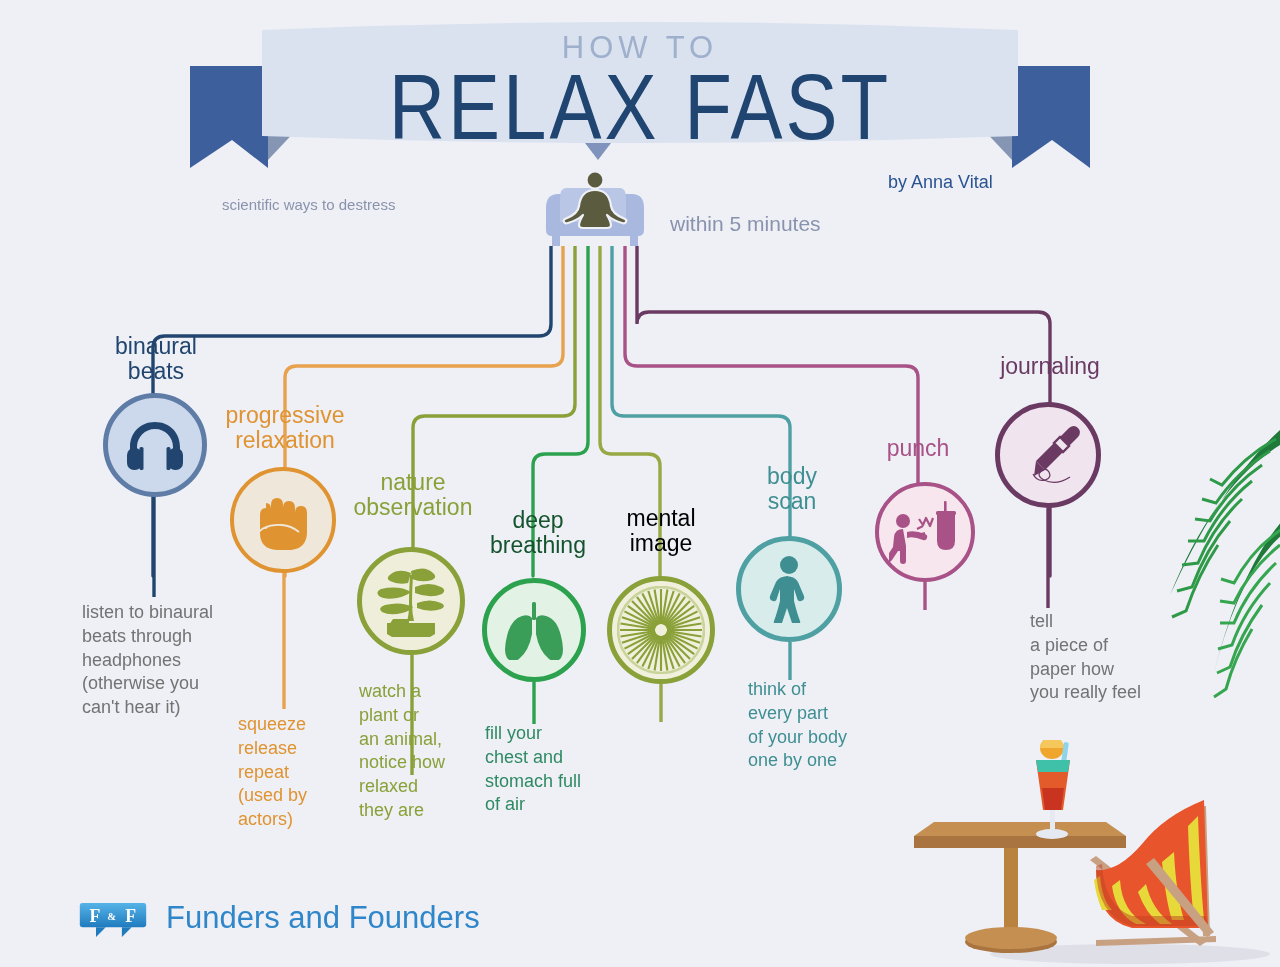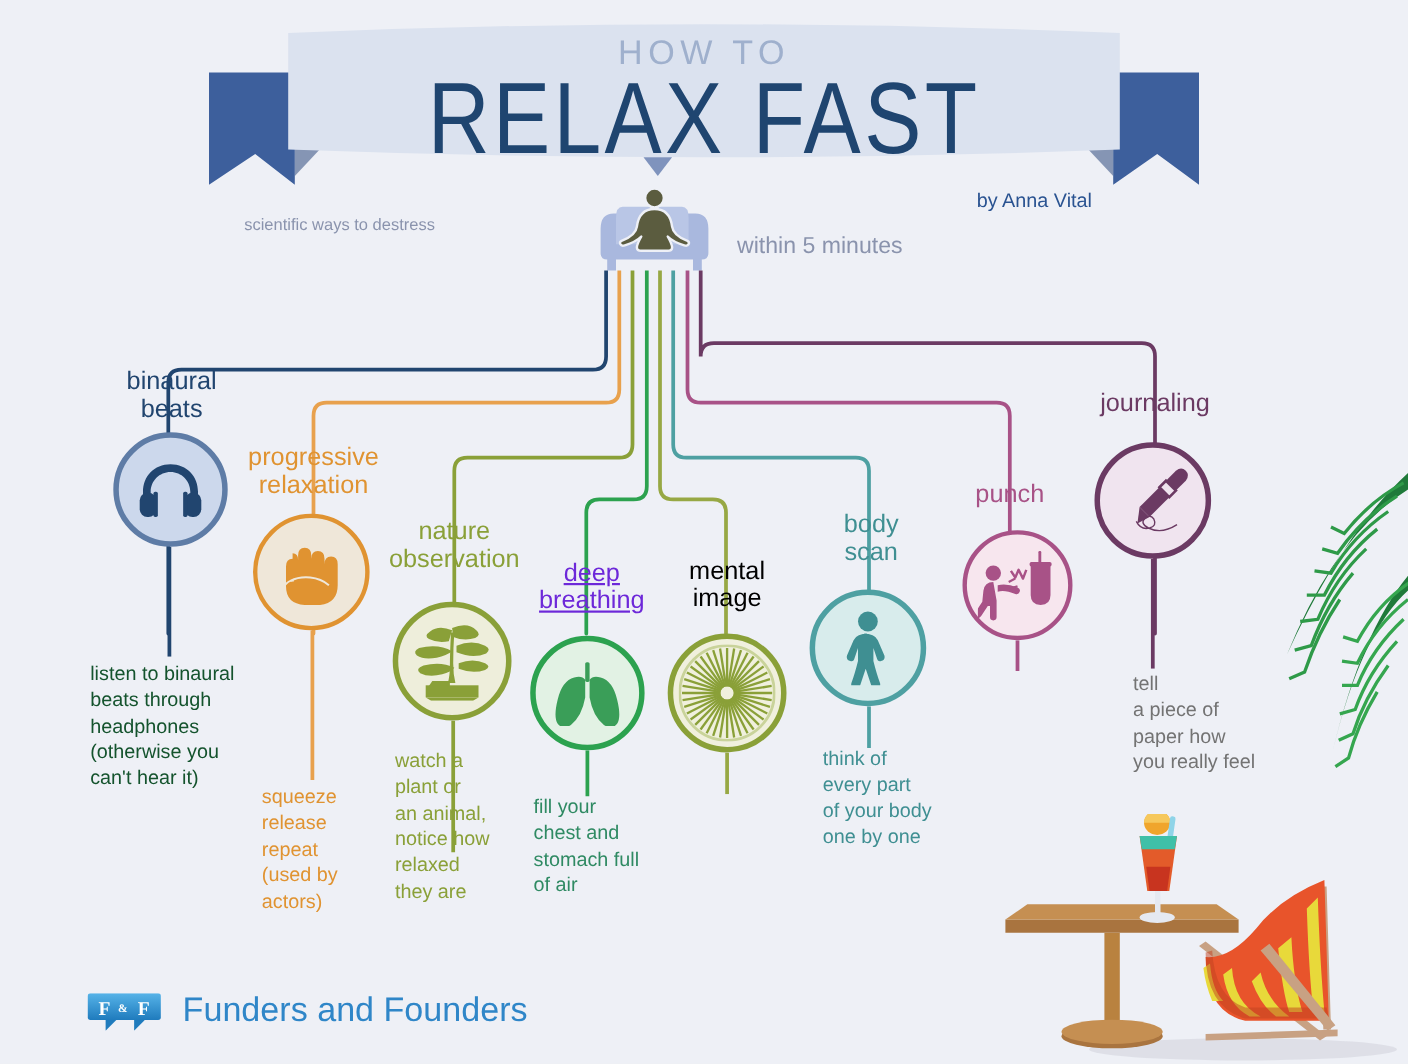--- a/index.html
+++ b/index.html
@@ -112,21 +112,21 @@
       <path d="M31,4 C16,4 6,15 6,29 L6,38 L13,38 L13,29 C13,19 21,11 31,11 C41,11 49,19 49,29 L49,38 L56,38 L56,29 C56,15 46,4 31,4 Z" fill="#21456f"></path>
       <rect x="3" y="30" width="15" height="22" rx="7" fill="#21456f"></rect>
       <rect x="44" y="30" width="15" height="22" rx="7" fill="#21456f"></rect>
       <rect x="15.5" y="29" width="4" height="23" rx="1.6" fill="#21456f"></rect>
       <rect x="42.5" y="29" width="4" height="23" rx="1.6" fill="#21456f"></rect>
     </svg>
   </div>
   <svg class="abs" style="left:151px;top:497px;" width="6" height="100">
     <line x1="3" y1="0" x2="3" y2="100" stroke="#21456f" stroke-width="3.4"></line>
   </svg>
-  <div class="node-desc" style="left:82px;top:601px;width:205px;color:#14532d;">listen to binaural
+  <div class="node-desc" style="left:82px;top:601px;width:205px;color:#737373;">listen to binaural
 beats through
 headphones
 (otherwise you
 can't hear it)</div>
 
   <div class="node-title" style="left:200px;top:403px;width:170px;color:#e09331;">progressive
 relaxation</div>
   <div class="circle" style="left:230px;top:467px;width:106px;height:106px;border:4px solid #e09331;background:#efe7d9;">
     <svg width="60" height="64" viewBox="0 0 60 64">
       <path d="M13,20 q-6,0 -6,7 l0,18 q0,16 17,17 l14,0 q16,-2 16,-18 l0,-19 q0,-7 -6,-7 q-6,0 -6,7 l0,-5 q0,-7 -6,-7 q-6,0 -6,7 l0,-3 q0,-7 -6,-7 q-6,0 -6,7 l0,4 q0,-6 -5,-6 z" fill="#e09331"></path>
@@ -164,21 +164,21 @@
   <svg class="abs" style="left:409px;top:655px;" width="6" height="120">
     <line x1="3" y1="0" x2="3" y2="120" stroke="#8aa038" stroke-width="3.4"></line>
   </svg>
   <div class="node-desc" style="left:359px;top:680px;width:130px;color:#8aa038;">watch a
 plant or
 an animal,
 notice how
 relaxed
 they are</div>
 
-  <div class="node-title" style="left:468px;top:508px;width:140px;color:#6d28d9;text-decoration:underline;">deep
+  <div class="node-title" style="left:468px;top:508px;width:140px;color:#14532d;">deep
 breathing</div>
   <div class="circle" style="left:482px;top:578px;width:104px;height:104px;border:5px solid #2ca24f;background:#e2f2e4;">
     <svg width="66" height="60" viewBox="0 0 66 60">
       <g fill="#3a9e58">
         <rect x="31" y="2" width="4" height="18" rx="1.5"></rect>
         <path d="M31,18 q-3,-4 -10,-2 q-11,3 -15,20 q-4,16 0,22 q5,6 12,1 q10,-8 13,-25 z"></path>
         <path d="M35,18 q3,-4 10,-2 q11,3 15,20 q4,16 0,22 q-5,6 -12,1 q-10,-8 -13,-25 z"></path>
       </g>
     </svg>
   </div>

